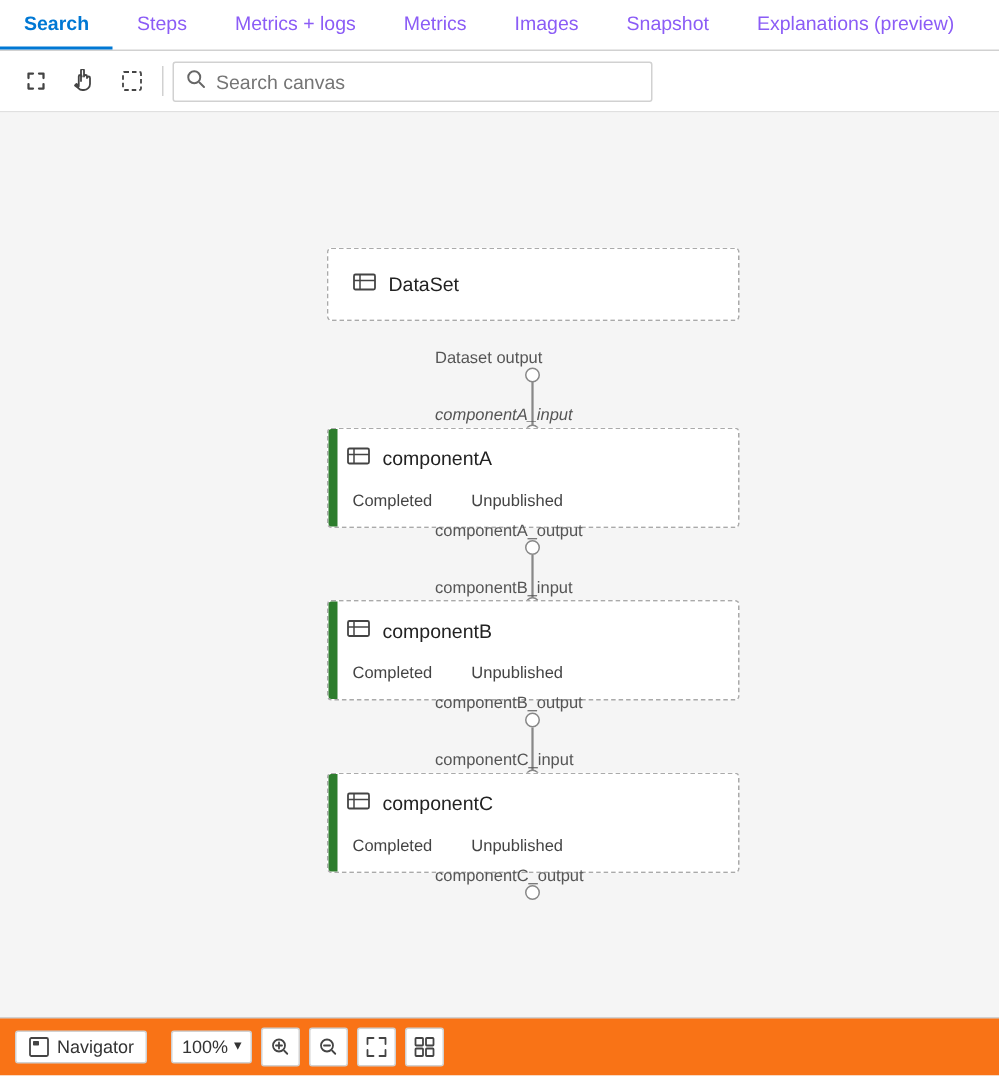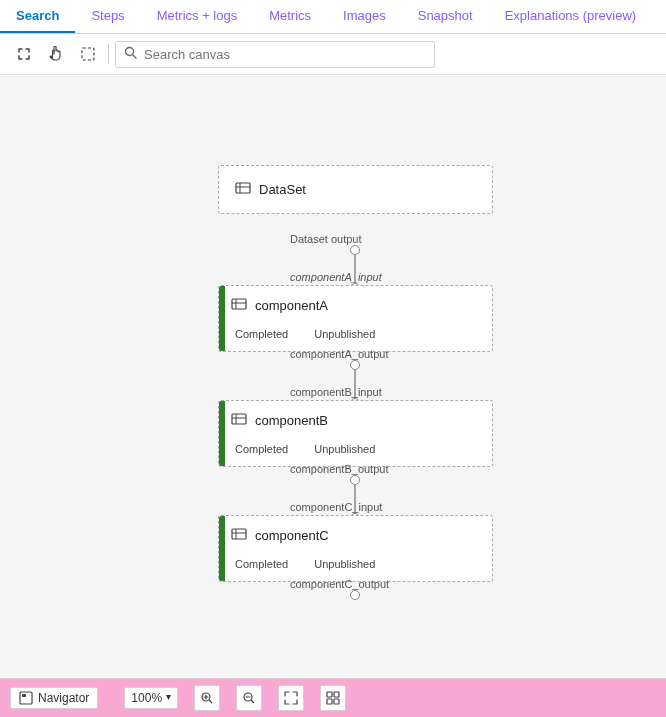--- a/index.html
+++ b/index.html
@@ -188,22 +188,22 @@
       height: 100%;
       pointer-events: none;
     }
 
     
     .bottom-bar {
       display: flex;
       align-items: center;
       padding: 6px 10px;
       border-top: 1px solid #d1d1d1;
-      background: #f9a8d4;
-      gap: 16px;
+      background: #f97316;
+      gap: 6px;
       flex-shrink: 0;
     }
     .navigator-btn {
       display: flex;
       align-items: center;
       gap: 5px;
       border: 1px solid #d1d1d1;
       border-radius: 2px;
       padding: 3px 8px;
       cursor: pointer;

